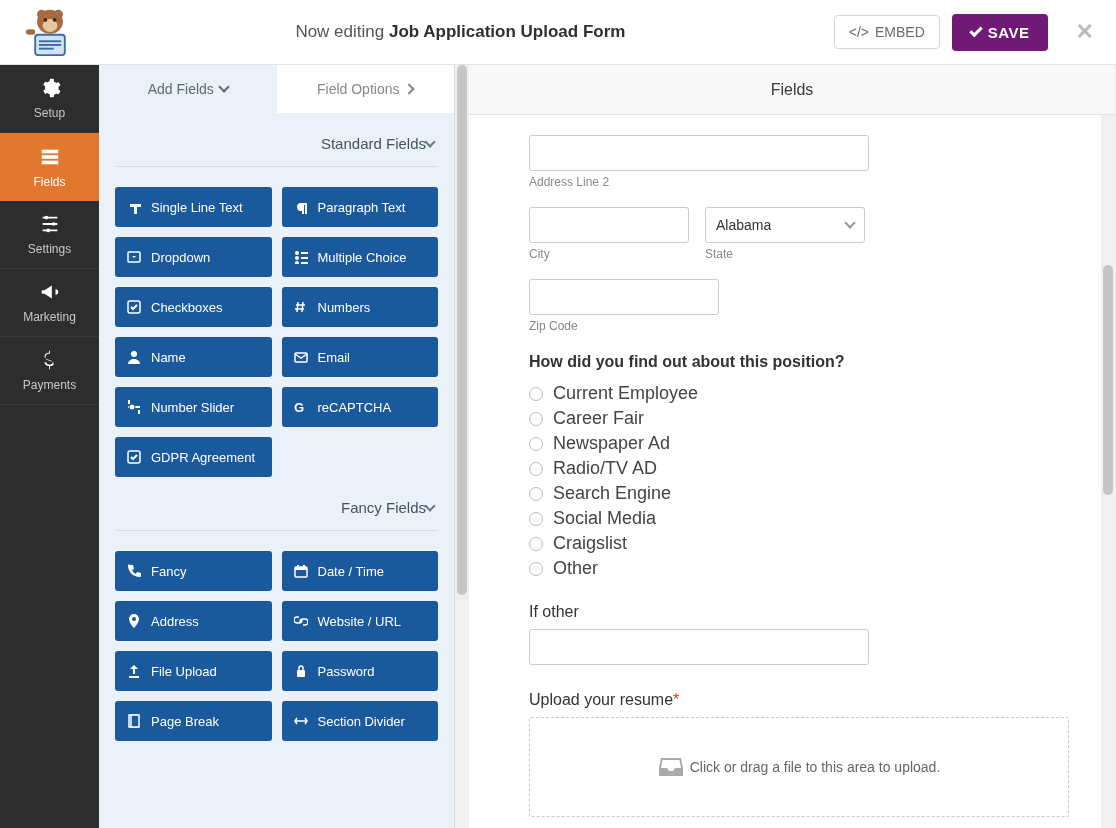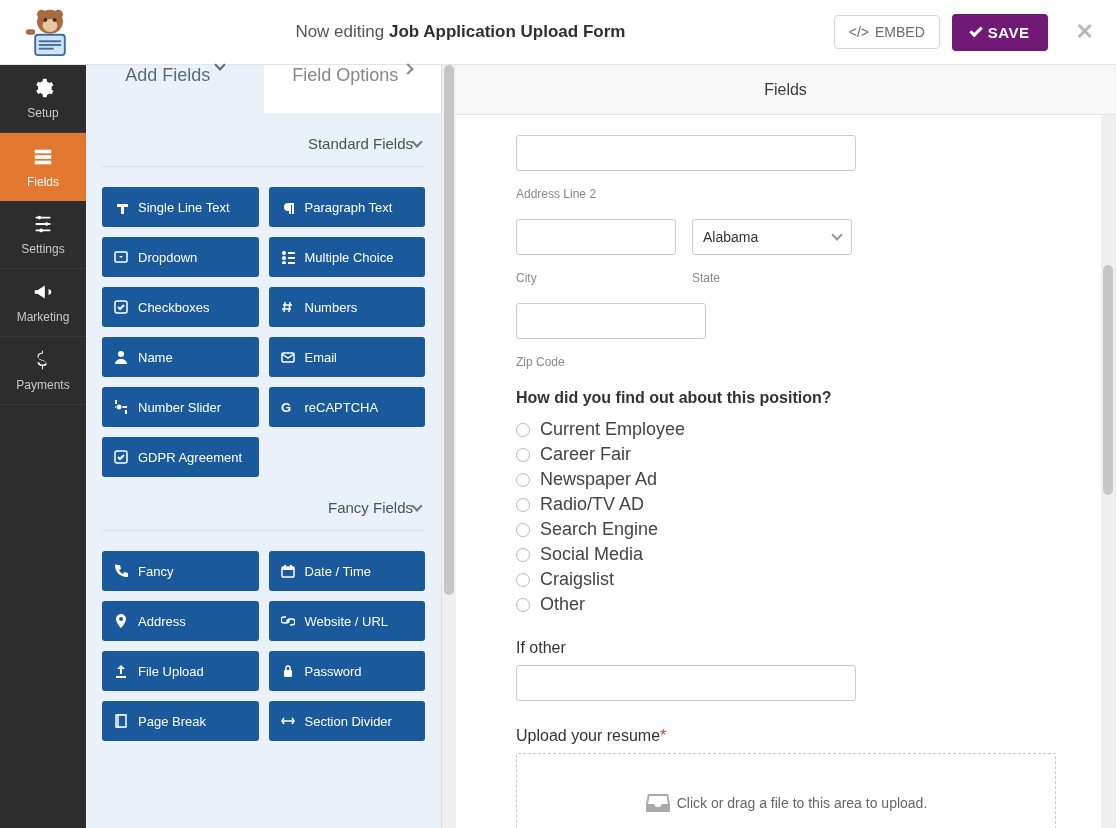--- a/index.html
+++ b/index.html
@@ -9,49 +9,49 @@
   .logo svg { width:56px; height:50px; }
   .title-wrap { flex:1; text-align:center; font-size:17px; color:#555; }
   .title-wrap .bold { font-weight:700; color:#2f2f2f; }
   .topbar-actions { display:flex; align-items:center; gap:12px; }
   .btn-embed { background:#fff; border:1px solid #d6d6d6; border-radius:4px; padding:8px 14px; font-size:14px; color:#6b6b6b; display:flex; align-items:center; gap:6px; cursor:pointer; }
   .btn-save { background:#701a75; border:none; border-radius:4px; padding:10px 18px; font-size:15px; font-weight:700; color:#fff; display:flex; align-items:center; gap:6px; cursor:pointer; letter-spacing:0.5px; }
   .close-x { font-size:22px; color:#b8b8b8; padding:0 10px 0 16px; cursor:pointer; font-weight:700; }
 
   .main { display:flex; height: calc(828px - 65px); border-right:1px solid #eee; }
 
-  .leftnav { width:86px; background:#2d2d2d; display:flex; flex-direction:column; }
+  .leftnav { width:99px; background:#2d2d2d; display:flex; flex-direction:column; }
   .leftnav .item { height:68px; color:#c8c8c8; display:flex; flex-direction:column; align-items:center; justify-content:center; font-size:12px; gap:4px; cursor:pointer; }
   .leftnav .item.active { background:#e27730; color:#fff; }
   .leftnav .item:not(.active) { border-bottom:1px solid #3a3a3a; }
   .leftnav .item svg { width:22px; height:22px; fill:#fff; }
 
   .panel { width:356px; background:#eaf1f8; position:relative; border-right:1px solid #d7dee6; }
 
   .panel-tabs { display:flex; height:48px; background:#eaf1f8; }
-  .panel-tabs .tab { flex:1; display:flex; justify-content:center; gap:6px; font-size:18px; color:#5c6b7a; cursor:pointer; }
+  .panel-tabs .tab { flex:1; display:flex; align-items:center; justify-content:center; gap:6px; font-size:14px; color:#5c6b7a; cursor:pointer; }
   .panel-tabs .tab.inactive { background:#fff; color:#888; }
   .panel-body { padding: 0 16px 16px 16px; overflow:hidden; }
   .section-head { display:flex; align-items:center; justify-content:flex-end; padding:22px 4px 14px 4px; font-size:15px; color:#455464; border-bottom:1px solid #d7dee6; margin-bottom:20px; }
   .field-grid { display:grid; grid-template-columns: 1fr 1fr; gap:10px; }
   .field-btn { background:#1a5a9c; color:#fff; border:none; border-radius:3px; height:40px; display:flex; align-items:center; gap:10px; padding:0 12px; font-size:13px; cursor:pointer; }
   .field-btn svg { width:14px; height:14px; fill:#fff; flex-shrink:0; }
   .sidescroll { width:14px; background:#f0f0f0; display:flex; flex-direction:column; }
   .sidescroll .track { flex:1; position:relative; }
   .sidescroll .thumb { position:absolute; left:2px; right:2px; top:0; height:530px; background:#c6c6c6; border-radius:5px; }
 
   .preview-wrap { flex:1; background:#fff; position:relative; overflow:hidden; }
   .preview-header { height:50px; border-bottom:1px solid #e4e4e4; display:flex; align-items:center; justify-content:center; font-size:16px; color:#3b3b3b; background:#f8f8f8;}
   .preview-scroll { position:absolute; top:50px; bottom:0; left:0; right:0; overflow:hidden; padding:0 48px 0 60px; }
   .preview-content { padding-top:0; }
   .preview-inner { width:540px; }
 
   .fld { margin-bottom:18px; }
   .fld-label { font-size:16px; color:#333; margin-bottom:8px; }
-  .fld-sublabel { font-size:12px; color:#888; margin-top:16px; }
+  .fld-sublabel { font-size:12px; color:#888; margin-top:4px; }
   .fld-input { width:340px; height:36px; border:1px solid #ccc; border-radius:3px; padding:0 10px; font-size:14px; background:#fff; }
   .fld-input.short { width:190px; }
   .row2 { display:flex; gap:16px; }
   .select-box { width:160px; height:36px; border:1px solid #ccc; border-radius:3px; background:#fff; display:flex; align-items:center; justify-content:space-between; padding:0 10px; font-size:14px; color:#333; cursor:pointer;}
   .radio-opt { display:flex; align-items:center; gap:10px; padding:2px 0; font-size:18px; color:#444; }
   .radio-opt .circle { width:14px; height:14px; border:1px solid #bbb; border-radius:50%; background:#fff; }
   .req { color:#d63638; }
   .upload-box { border:1px dashed #c8c8c8; border-radius:2px; height:100px; display:flex; flex-direction:row; align-items:center; justify-content:center; gap:6px; color:#666; font-size:14px; width:540px; }
   .upload-box svg { width:26px; height:22px; fill:#aaa; }
 

